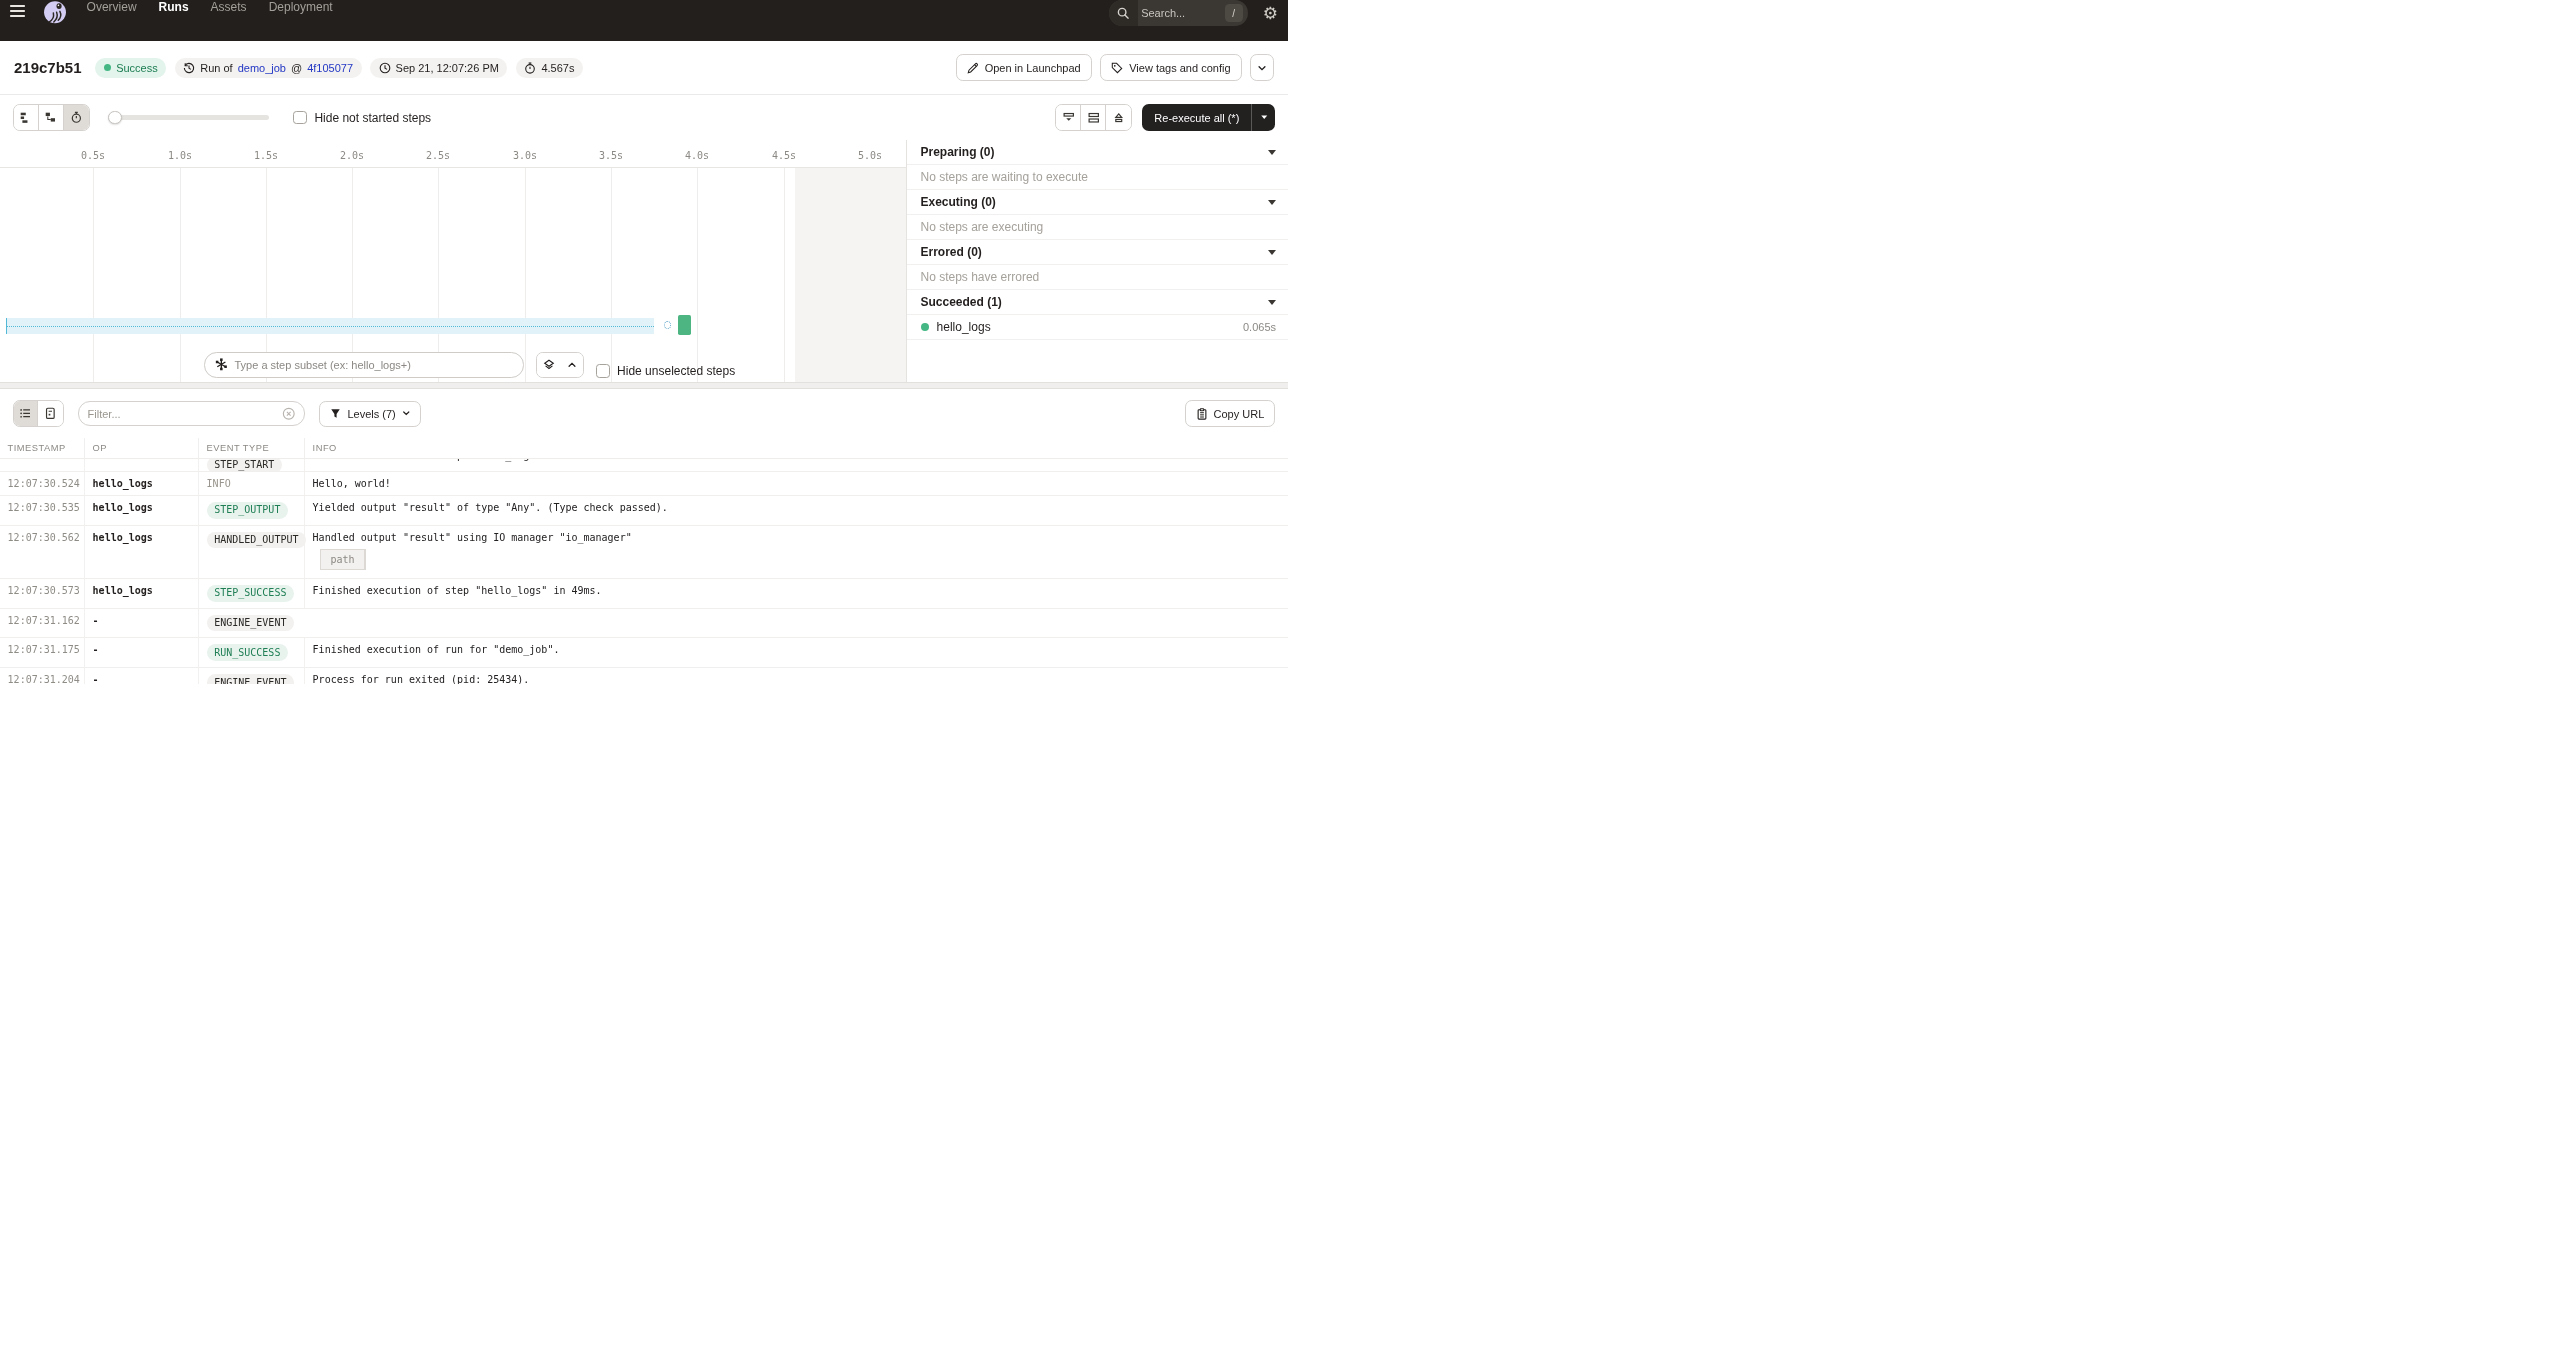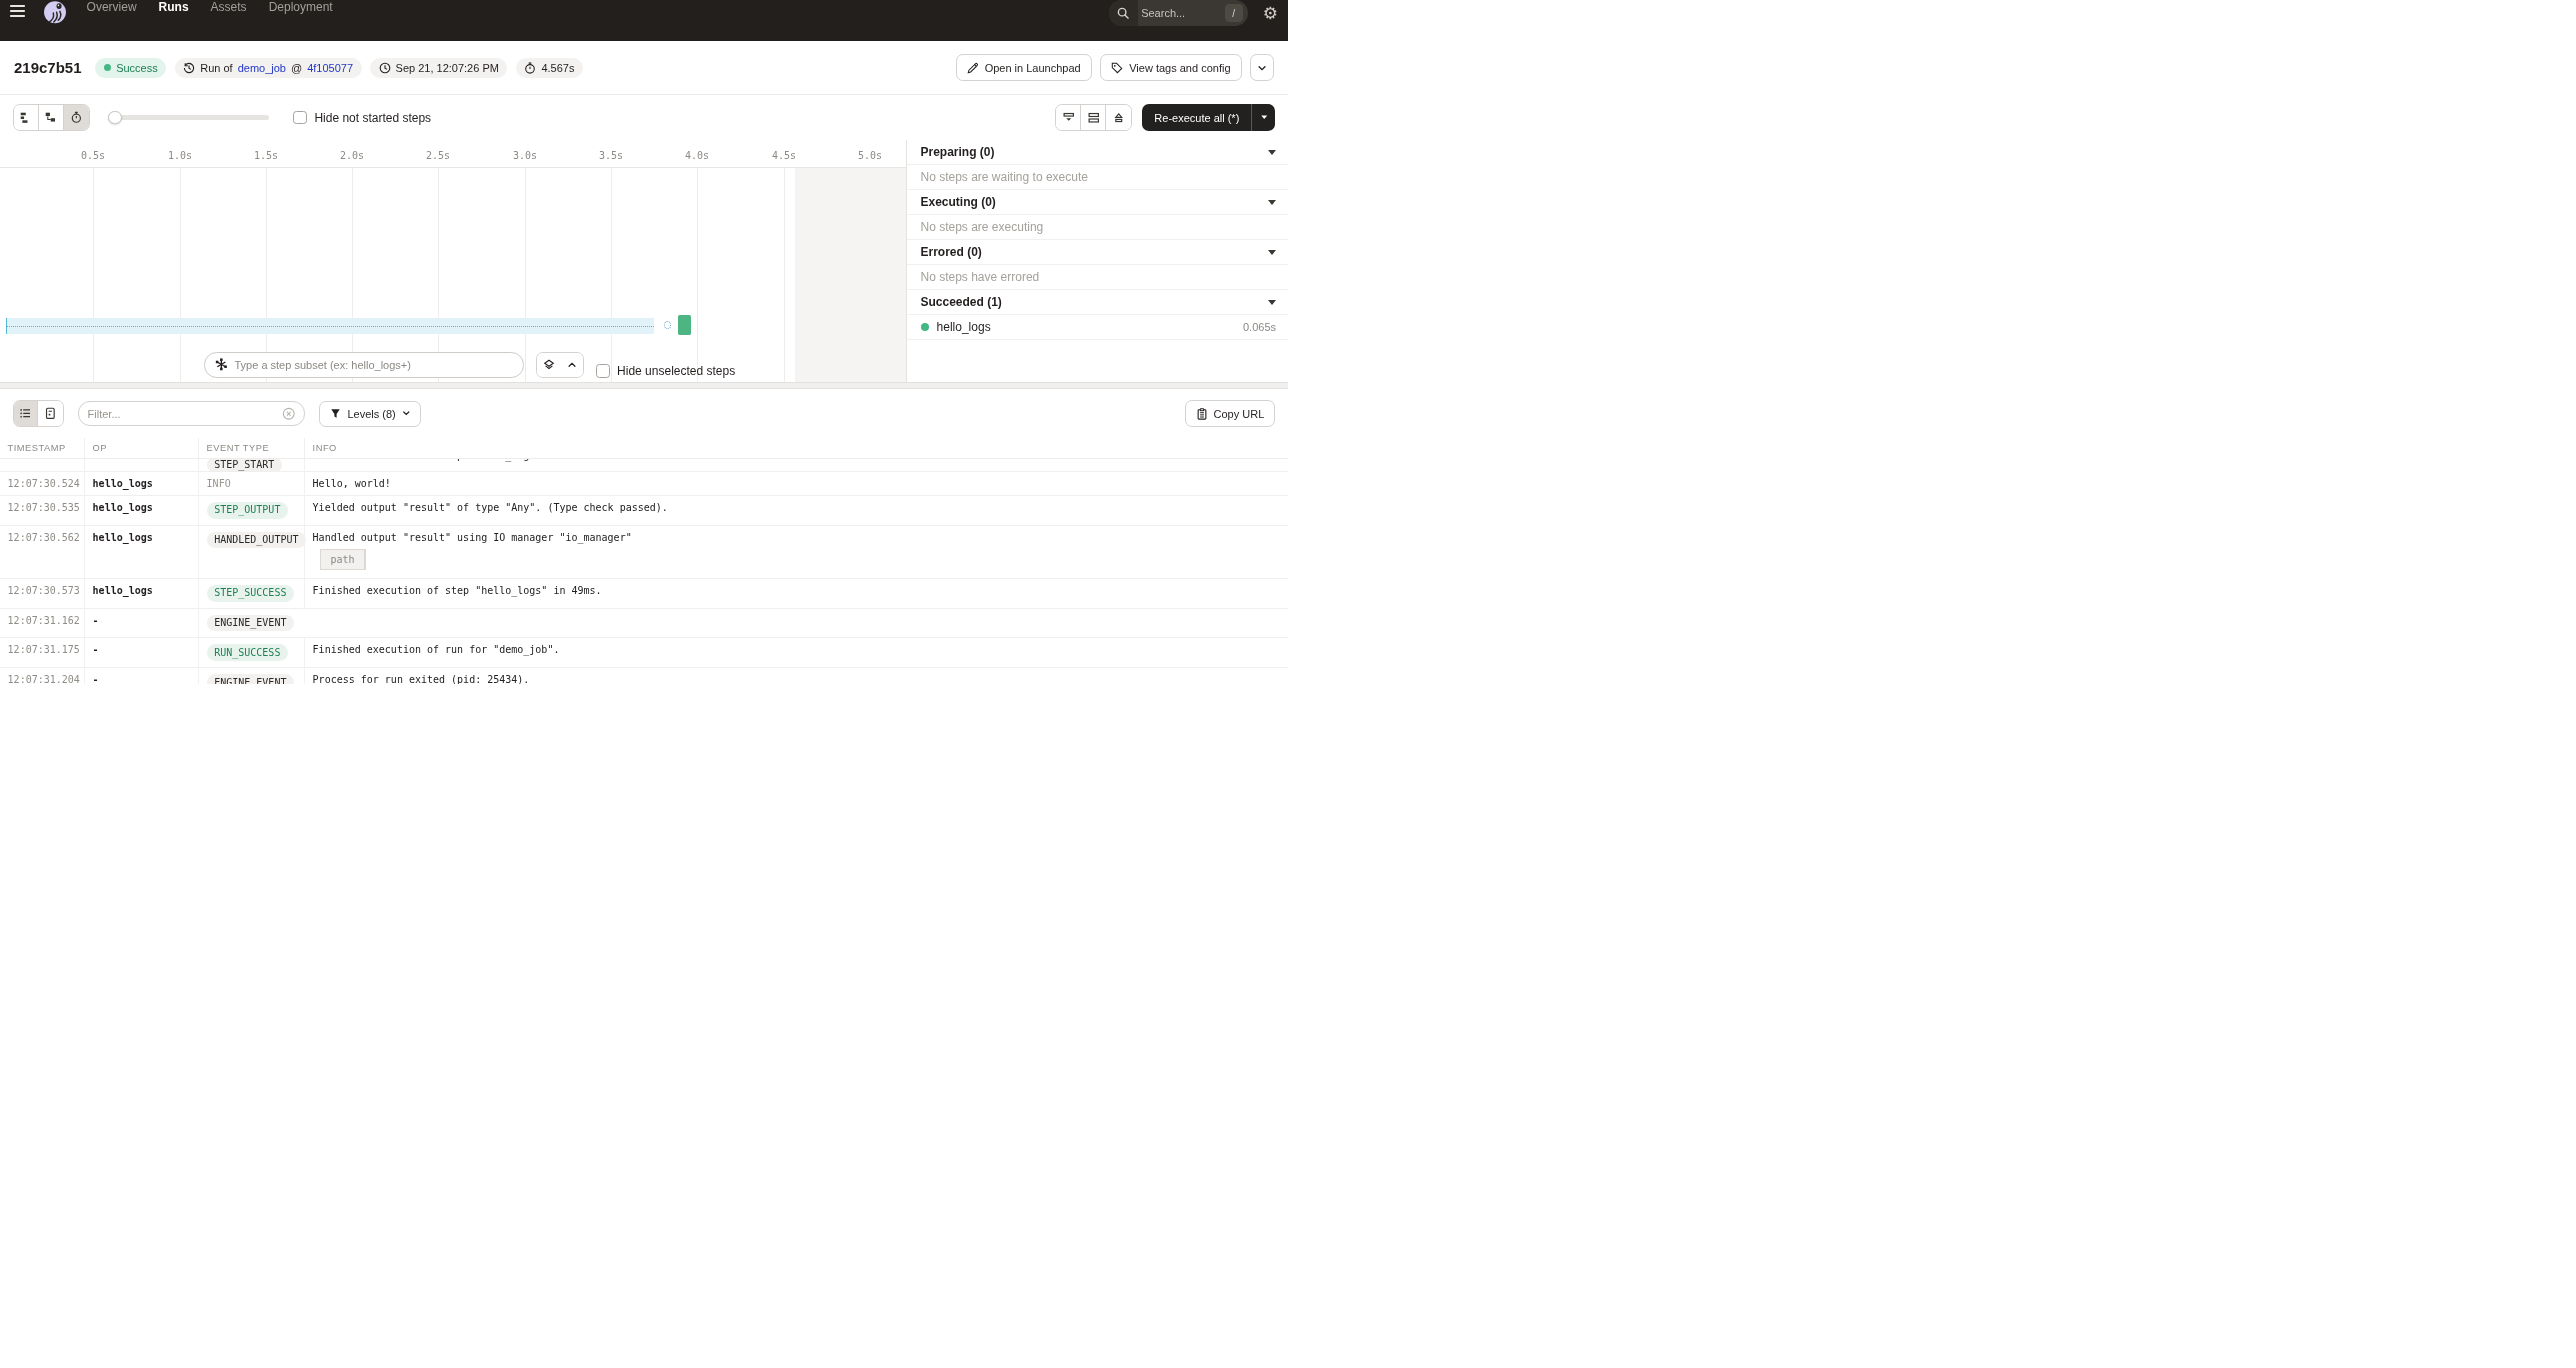--- a/index.html
+++ b/index.html
@@ -392,21 +392,21 @@
       <input placeholder="Filter..." style="">
       <svg class="ic" width="13.5" height="13.5" viewBox="0 0 16 16">
           <circle cx="8" cy="8" r="6.4" fill="none" stroke="#b7b3ae" stroke-width="1.3"></circle>
           <path d="M5.8 5.8 L10.2 10.2 M10.2 5.8 L5.8 10.2" stroke="#b7b3ae" stroke-width="1.3"></path>
         </svg>
     </div>
     <button class="btn levels-btn">
       <svg class="ic" width="11" height="11" viewBox="0 0 13 13">
           <path d="M1.5 1.5 h10 L7.8 7 v4.5 l-2.6 -1.4 V7 Z" fill="#231f1e"></path>
         </svg>
-      <span>Levels (8)</span>
+      <span>Levels (7)</span>
       <svg class="ic" width="8.5" height="8.5" viewBox="0 0 10 10">
           <path d="M2 3.5 L5 6.5 L8 3.5" fill="none" stroke="#231f1e" stroke-width="1.4" stroke-linecap="round"></path>
         </svg>
     </button>
     <button class="btn copyurl">
       <svg class="ic" width="12" height="12" viewBox="0 0 14 14">
           <rect x="2.5" y="2" width="9" height="11" rx="1" fill="none" stroke="#231f1e" stroke-width="1.3"></rect>
           <rect x="5" y="0.8" width="4" height="2.4" rx="0.6" fill="#fff" stroke="#231f1e" stroke-width="1.2"></rect>
           <line x1="4.8" y1="5.5" x2="9.2" y2="5.5" stroke="#231f1e" stroke-width="1.2"></line>
           <line x1="4.8" y1="8" x2="9.2" y2="8" stroke="#231f1e" stroke-width="1.2"></line>

